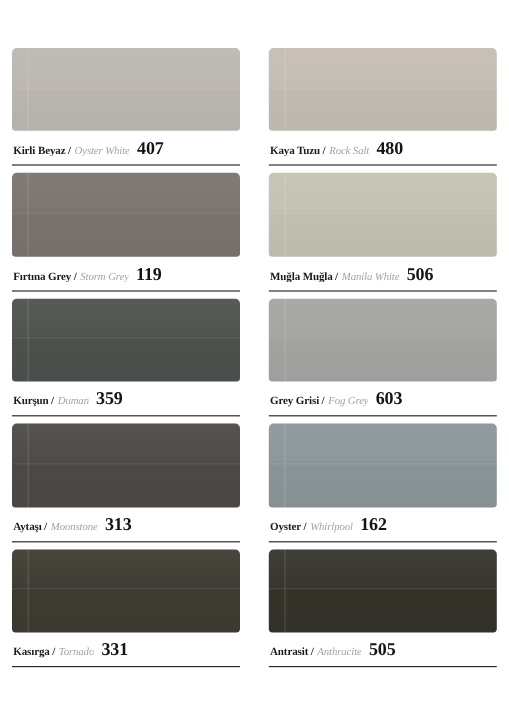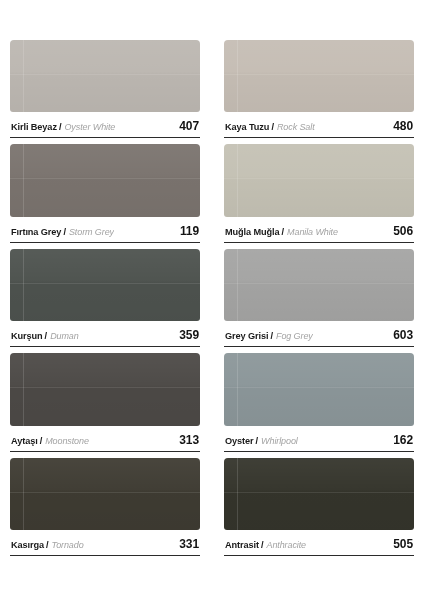--- a/index.html
+++ b/index.html
@@ -77,24 +77,25 @@
                 rgba(255,255,255,0.055) 0%,
                 rgba(255,255,255,0.015) 44%,
                 rgba(0,0,0,0.012) 47%,
                 rgba(0,0,0,0.035) 100%);
     pointer-events: none;
   }
 
   .swatch-label-row {
     display: flex;
     align-items: baseline;
-    justify-content: space-between;
+    justify-content: flex-start;
     padding: 7px 1px 4px 1px;
     border-bottom: 1.4px solid #2b2b2b;
     white-space: nowrap;
+    font-family: Liberation Serif, serif;
   }
 
   .swatch-names {
     display: flex;
     align-items: baseline;
     gap: 0;
     overflow: hidden;
     min-width: 0;
   }
 
@@ -110,21 +111,21 @@
     color: #1a1a1a;
     padding: 0 3px 0 2px;
   }
   .name-en {
     font-size: 9px;
     font-style: italic;
     color: #a3a3a3;
     letter-spacing: -0.1px;
   }
   .swatch-code {
-    font-size: 12px;
+    font-size: 15px;
     font-weight: bold;
     color: #141414;
     letter-spacing: -0.1px;
     padding-left: 6px;
   }
 </style>
 </head>
 <body>
 
 <div class="palette-sheet">

